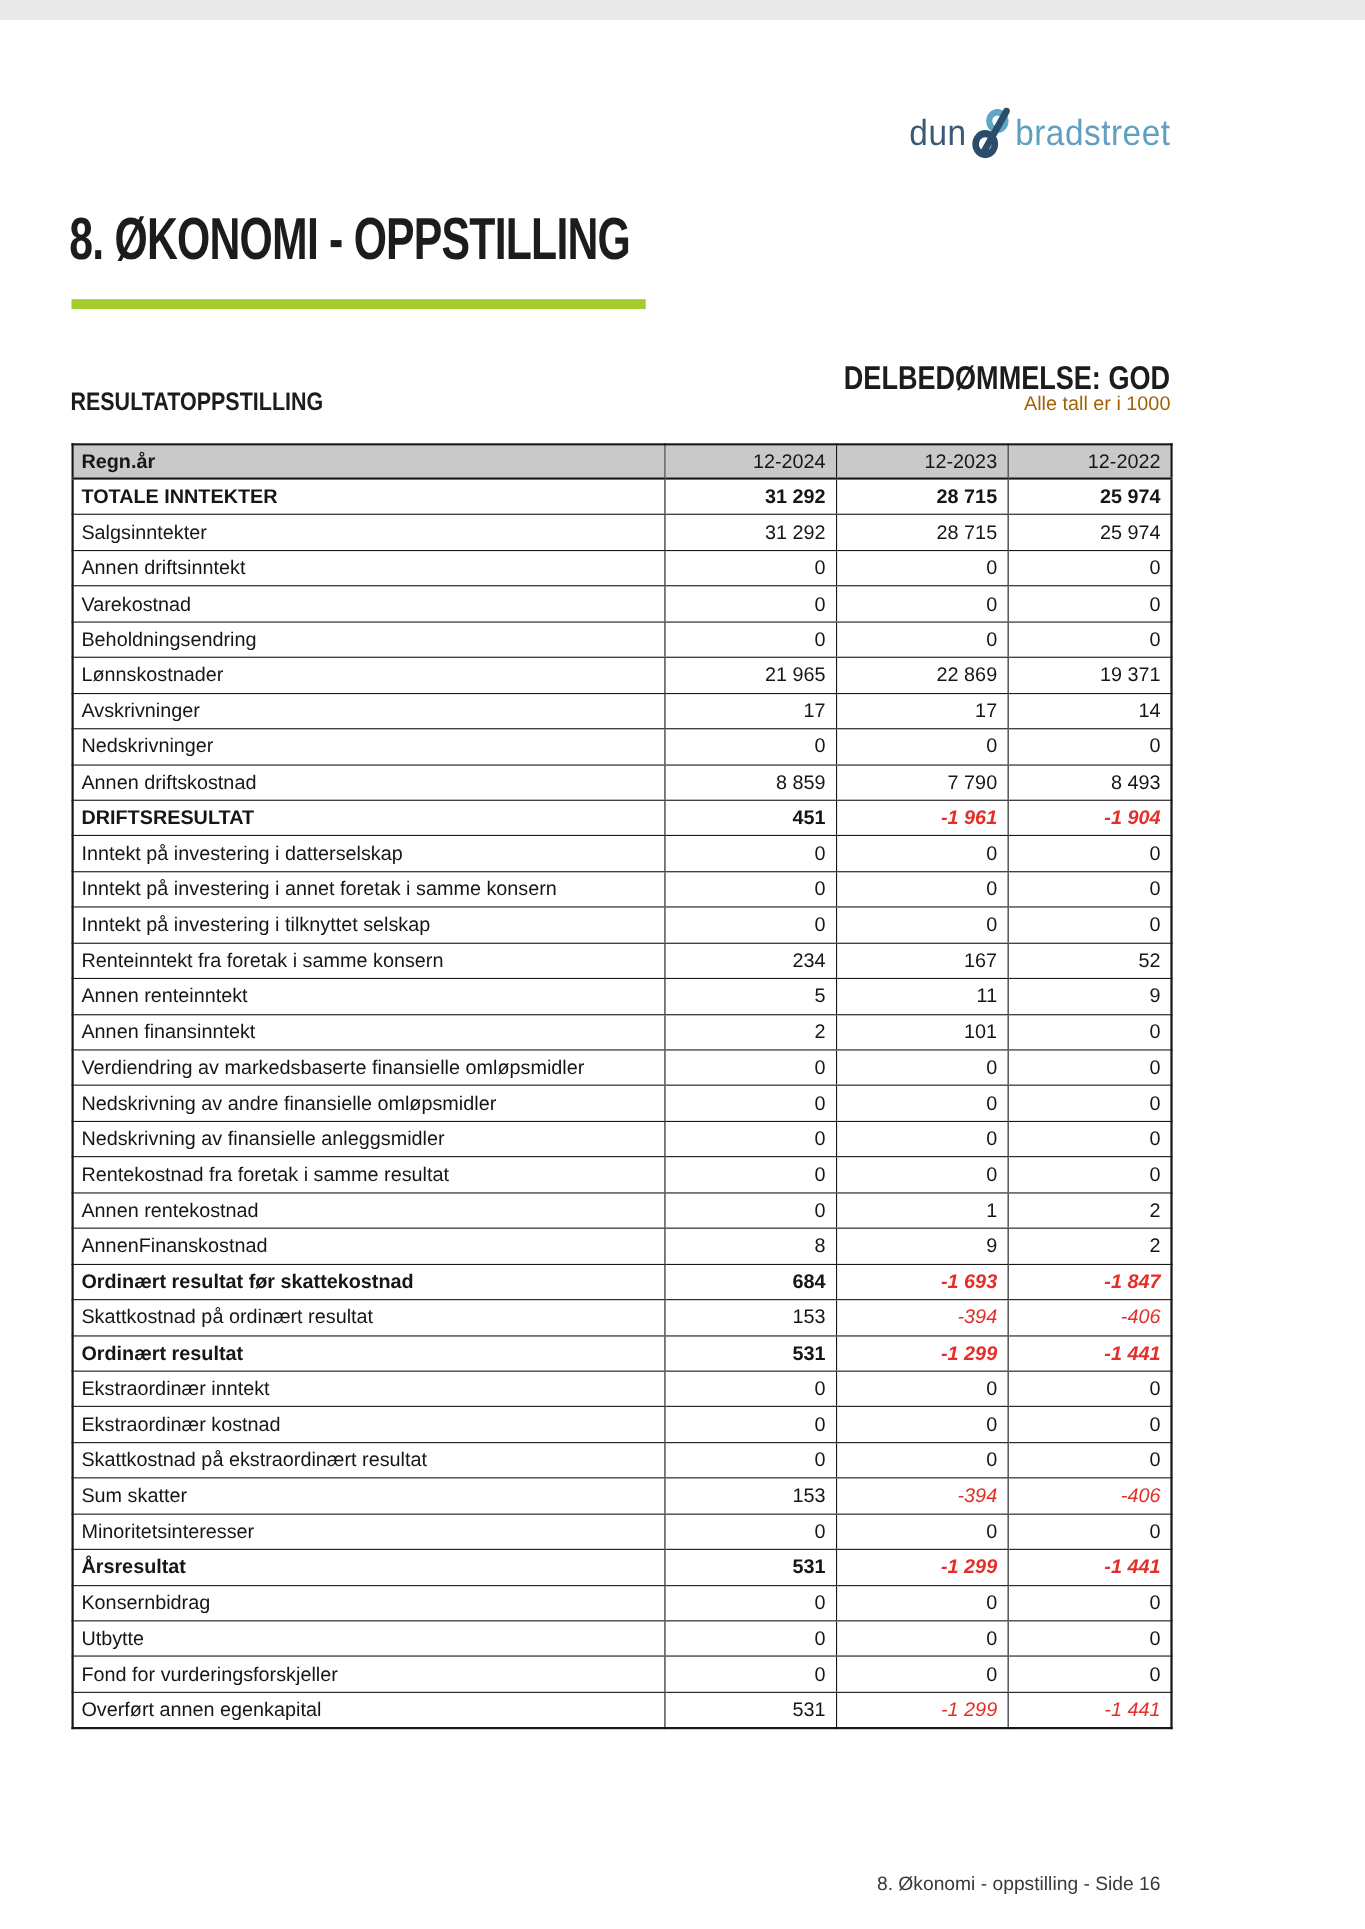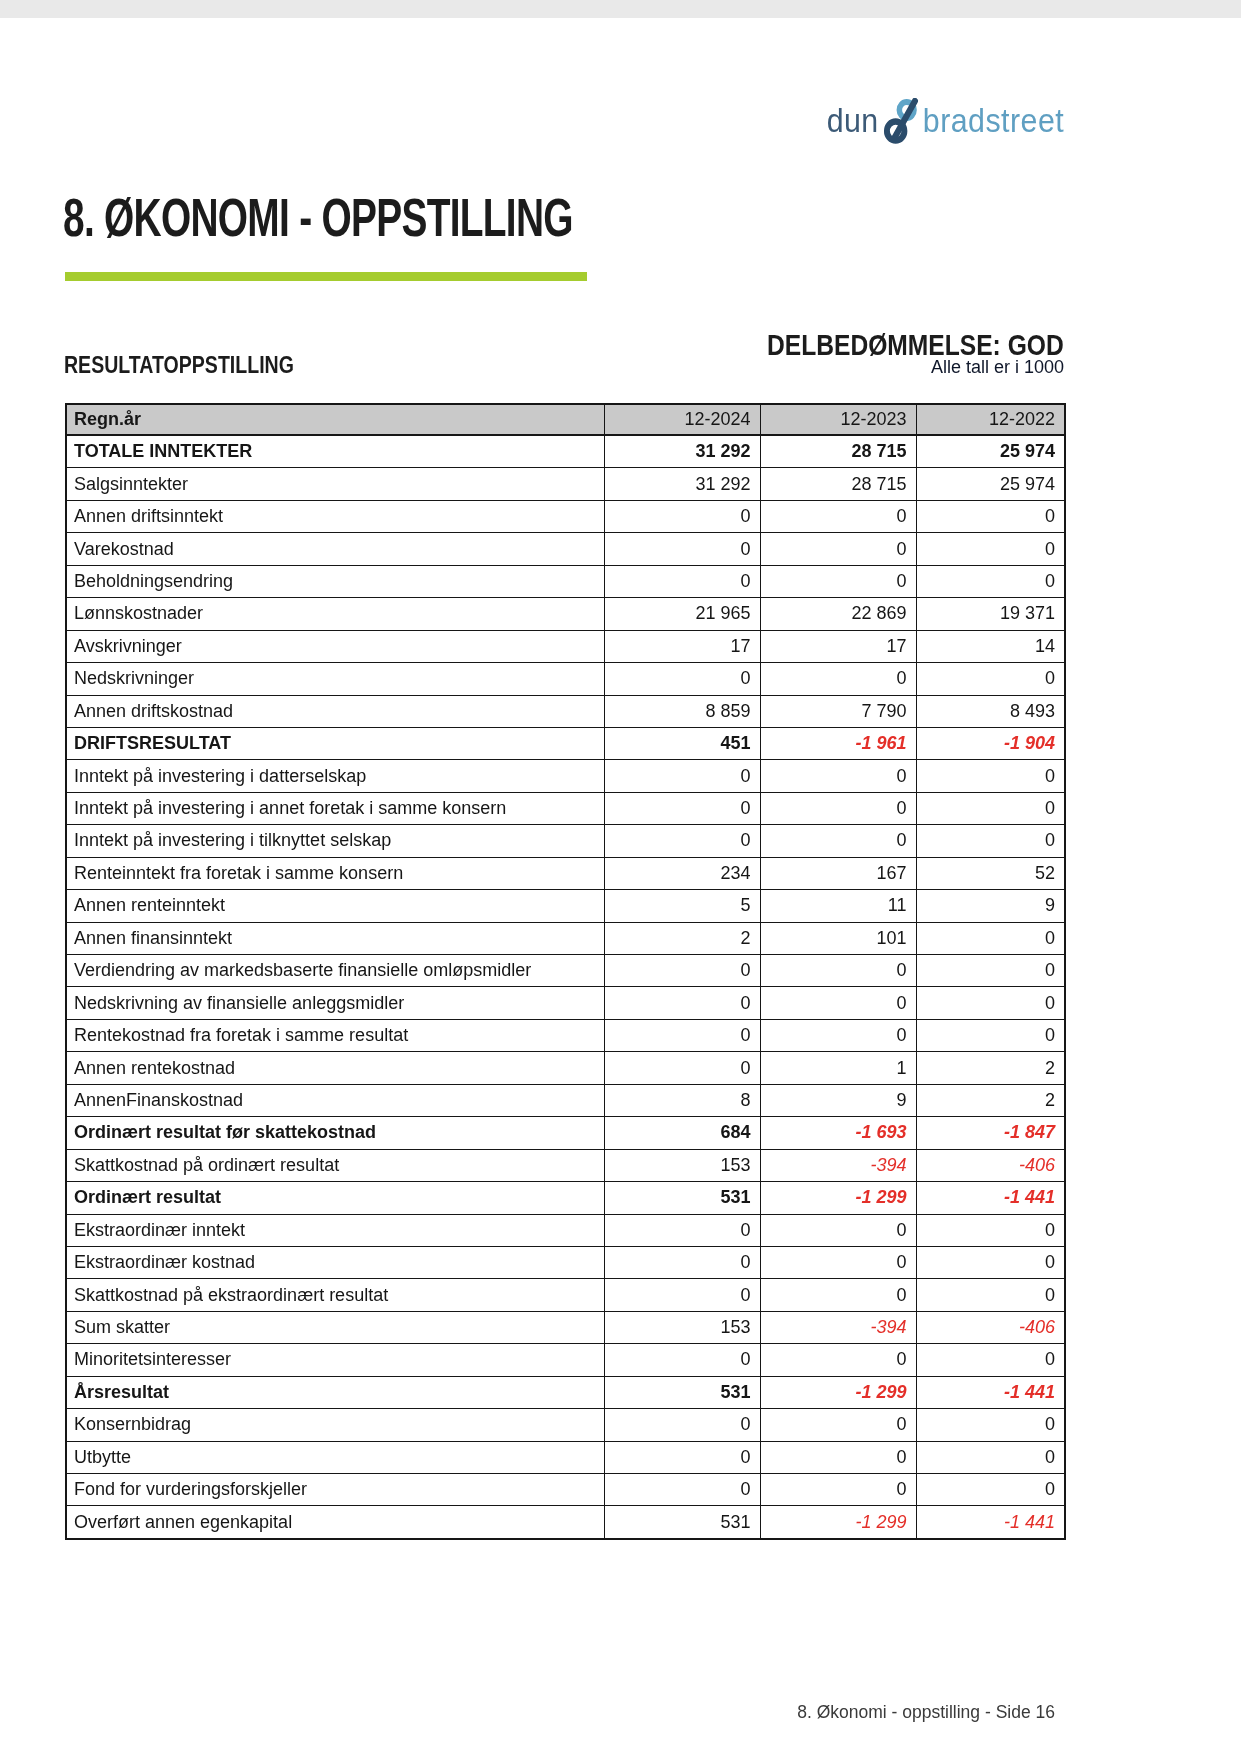--- a/index.html
+++ b/index.html
@@ -53,21 +53,21 @@
     color:#1c1c1c;
   }
   .section-title{
     position:absolute;left:64px;top:334px;
     font-size:23px;font-weight:bold;white-space:nowrap;
     transform:scaleX(0.85);transform-origin:left top;
     color:#1c1c1c;
   }
   .unit-note{
     position:absolute;right:177px;top:339px;
-    font-size:18px;color:#0f172a;white-space:nowrap;
+    font-size:18px;color:#a16207;white-space:nowrap;
   }
 
   
   .table-wrap{position:absolute;left:65px;top:385px;width:807px;}
   table{
     width:100%;border-collapse:collapse;table-layout:fixed;
     border:2px solid var(--ink);
     font-size:18px;
   }
   th,td{overflow:hidden;white-space:nowrap;vertical-align:middle;}
@@ -224,20 +224,26 @@
             <td class="value-cell">101</td>
             <td class="value-cell">0</td>
           </tr>
           <tr>
             <td class="label-cell">Verdiendring av markedsbaserte finansielle omløpsmidler</td>
             <td class="value-cell">0</td>
             <td class="value-cell">0</td>
             <td class="value-cell">0</td>
           </tr>
           <tr>
+            <td class="label-cell">Nedskrivning av andre finansielle omløpsmidler</td>
+            <td class="value-cell">0</td>
+            <td class="value-cell">0</td>
+            <td class="value-cell">0</td>
+          </tr>
+          <tr>
             <td class="label-cell">Nedskrivning av finansielle anleggsmidler</td>
             <td class="value-cell">0</td>
             <td class="value-cell">0</td>
             <td class="value-cell">0</td>
           </tr>
           <tr>
             <td class="label-cell">Rentekostnad fra foretak i samme resultat</td>
             <td class="value-cell">0</td>
             <td class="value-cell">0</td>
             <td class="value-cell">0</td>

